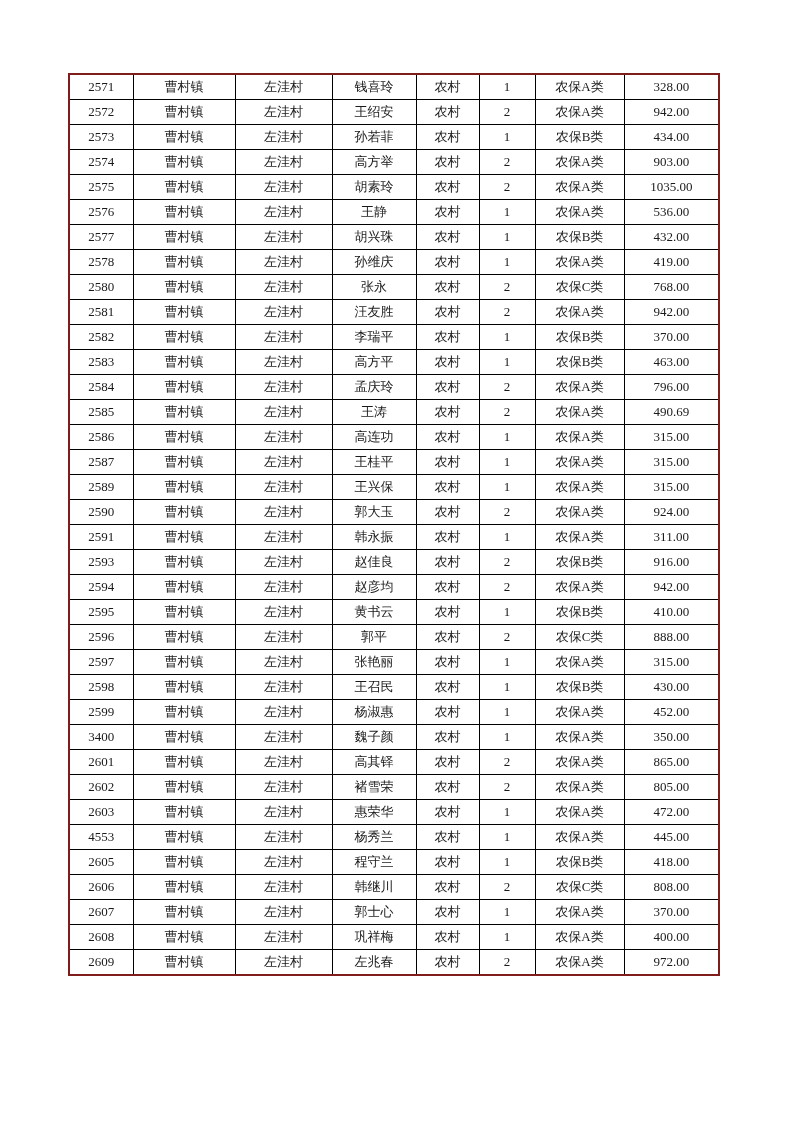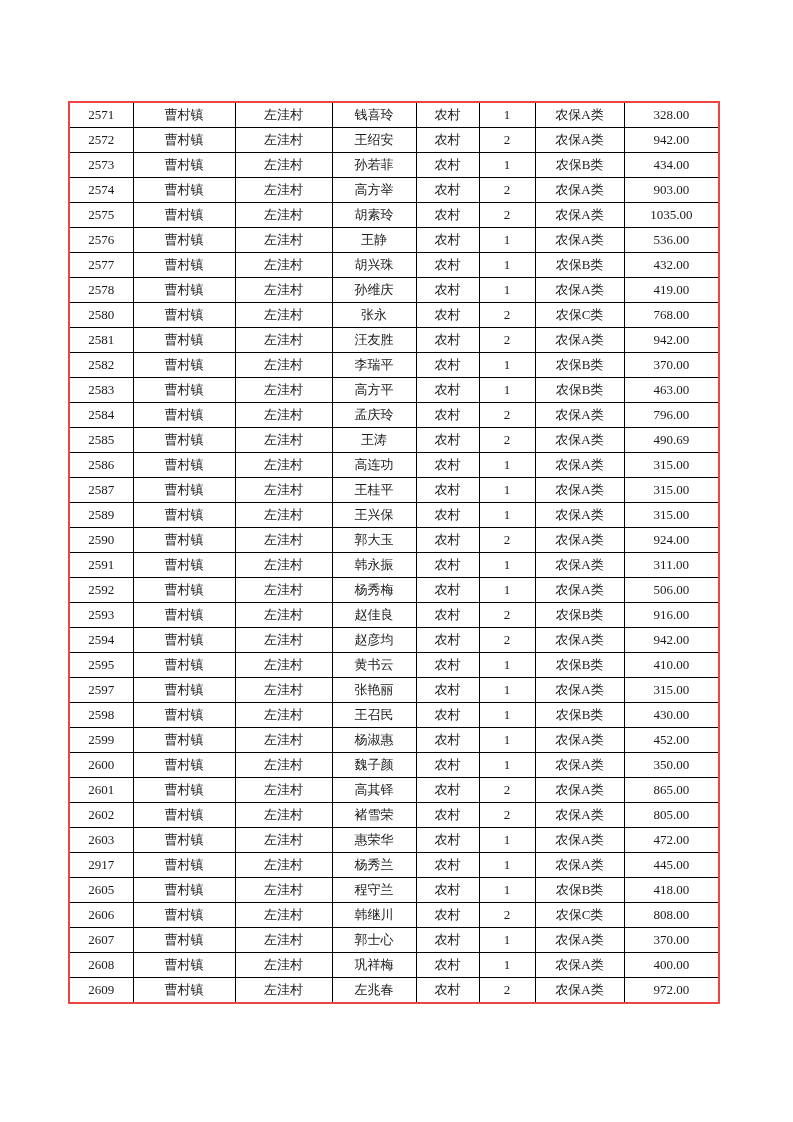--- a/index.html
+++ b/index.html
@@ -16,22 +16,21 @@
     font-family: "Liberation Serif", "DejaVu Serif", serif;
     color: #1a1a1a;
   }
   table.records {
     position: absolute;
     left: 68px;
     top: 73px;
     width: 650px;
     border-collapse: collapse;
     table-layout: fixed;
-    border: 2px solid #ef4444;
-    margin-top: 28px;
+    border: 2px solid #7f1d1d;
   }
   table.records td {
     border: 1px solid #000000;
     height: 24px;
     padding: 0 2px;
     text-align: center;
     vertical-align: middle;
     font-size: 13px;
     line-height: 24px;
     white-space: nowrap;
@@ -247,30 +246,20 @@
           <td>2591</td>
           <td>曹村镇</td>
           <td>左洼村</td>
           <td>韩永振</td>
           <td>农村</td>
           <td>1</td>
           <td>农保A类</td>
           <td>311.00</td>
         </tr>
         <tr>
-          <td>2592</td>
-          <td>曹村镇</td>
-          <td>左洼村</td>
-          <td>杨秀梅</td>
-          <td>农村</td>
-          <td>1</td>
-          <td>农保A类</td>
-          <td>506.00</td>
-        </tr>
-        <tr>
           <td>2593</td>
           <td>曹村镇</td>
           <td>左洼村</td>
           <td>赵佳良</td>
           <td>农村</td>
           <td>2</td>
           <td>农保B类</td>
           <td>916.00</td>
         </tr>
         <tr>
@@ -287,20 +276,30 @@
           <td>2595</td>
           <td>曹村镇</td>
           <td>左洼村</td>
           <td>黄书云</td>
           <td>农村</td>
           <td>1</td>
           <td>农保B类</td>
           <td>410.00</td>
         </tr>
         <tr>
+          <td>2596</td>
+          <td>曹村镇</td>
+          <td>左洼村</td>
+          <td>郭平</td>
+          <td>农村</td>
+          <td>2</td>
+          <td>农保C类</td>
+          <td>888.00</td>
+        </tr>
+        <tr>
           <td>2597</td>
           <td>曹村镇</td>
           <td>左洼村</td>
           <td>张艳丽</td>
           <td>农村</td>
           <td>1</td>
           <td>农保A类</td>
           <td>315.00</td>
         </tr>
         <tr>
@@ -317,21 +316,21 @@
           <td>2599</td>
           <td>曹村镇</td>
           <td>左洼村</td>
           <td>杨淑惠</td>
           <td>农村</td>
           <td>1</td>
           <td>农保A类</td>
           <td>452.00</td>
         </tr>
         <tr>
-          <td>2600</td>
+          <td>3400</td>
           <td>曹村镇</td>
           <td>左洼村</td>
           <td>魏子颜</td>
           <td>农村</td>
           <td>1</td>
           <td>农保A类</td>
           <td>350.00</td>
         </tr>
         <tr>
           <td>2601</td>
@@ -357,21 +356,21 @@
           <td>2603</td>
           <td>曹村镇</td>
           <td>左洼村</td>
           <td>惠荣华</td>
           <td>农村</td>
           <td>1</td>
           <td>农保A类</td>
           <td>472.00</td>
         </tr>
         <tr>
-          <td>2917</td>
+          <td>4553</td>
           <td>曹村镇</td>
           <td>左洼村</td>
           <td>杨秀兰</td>
           <td>农村</td>
           <td>1</td>
           <td>农保A类</td>
           <td>445.00</td>
         </tr>
         <tr>
           <td>2605</td>

